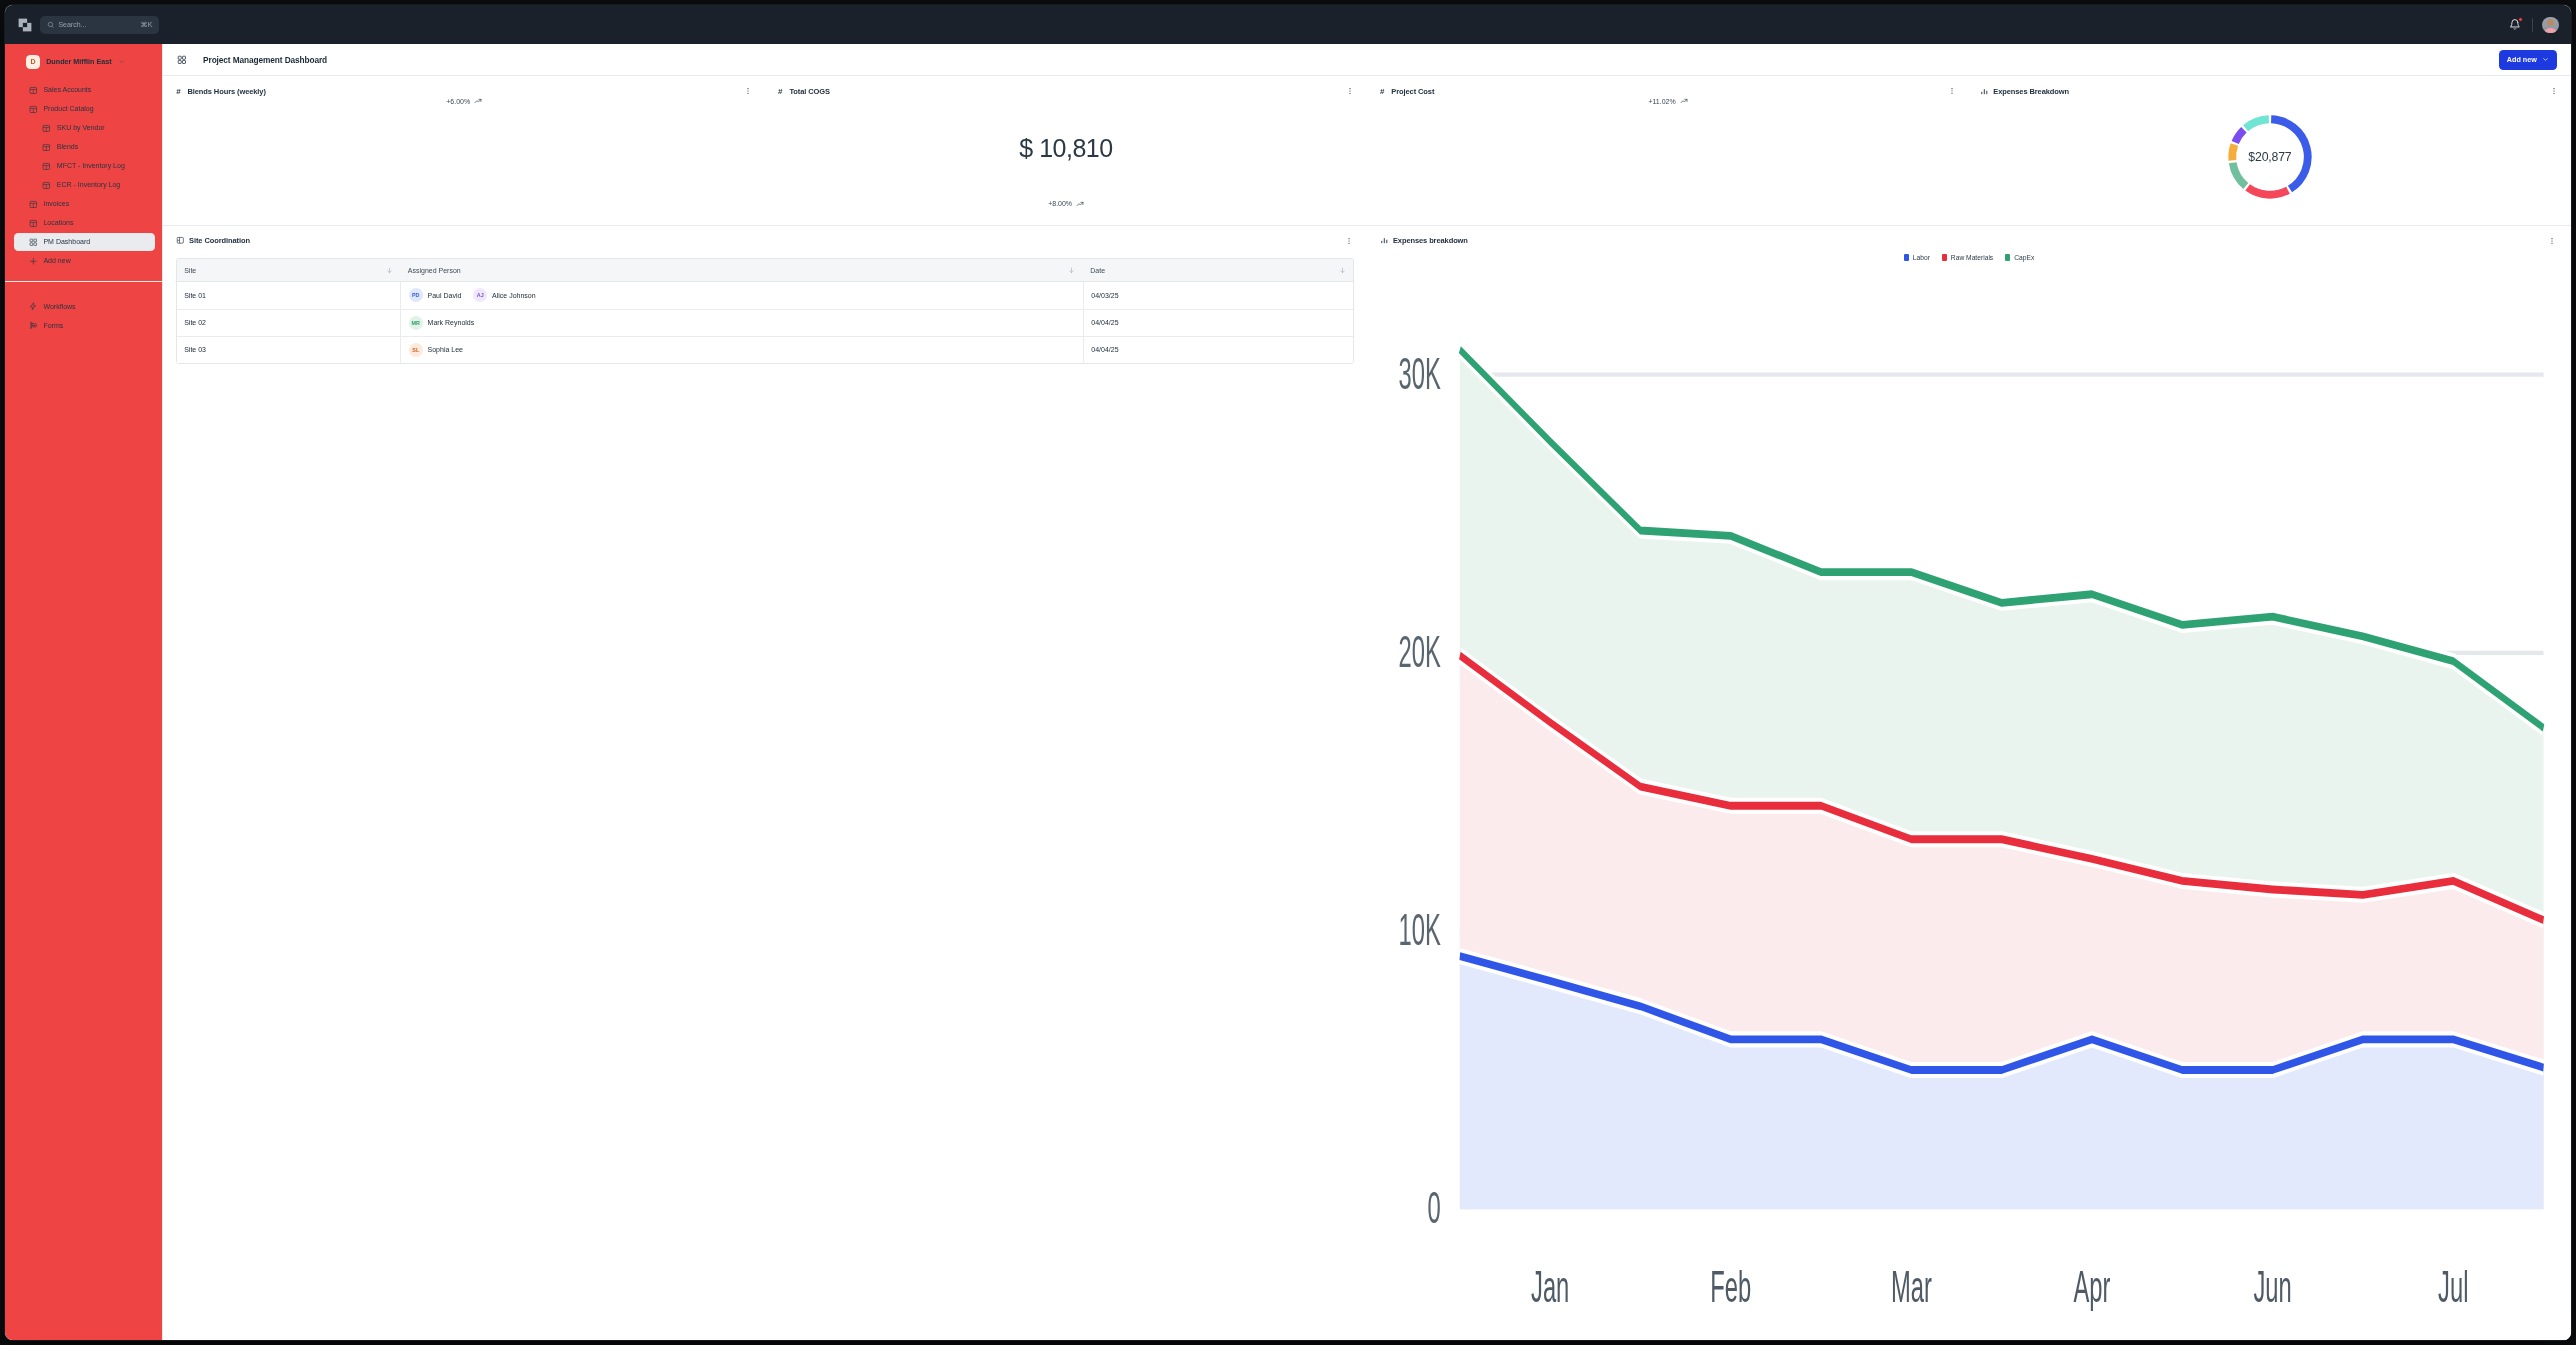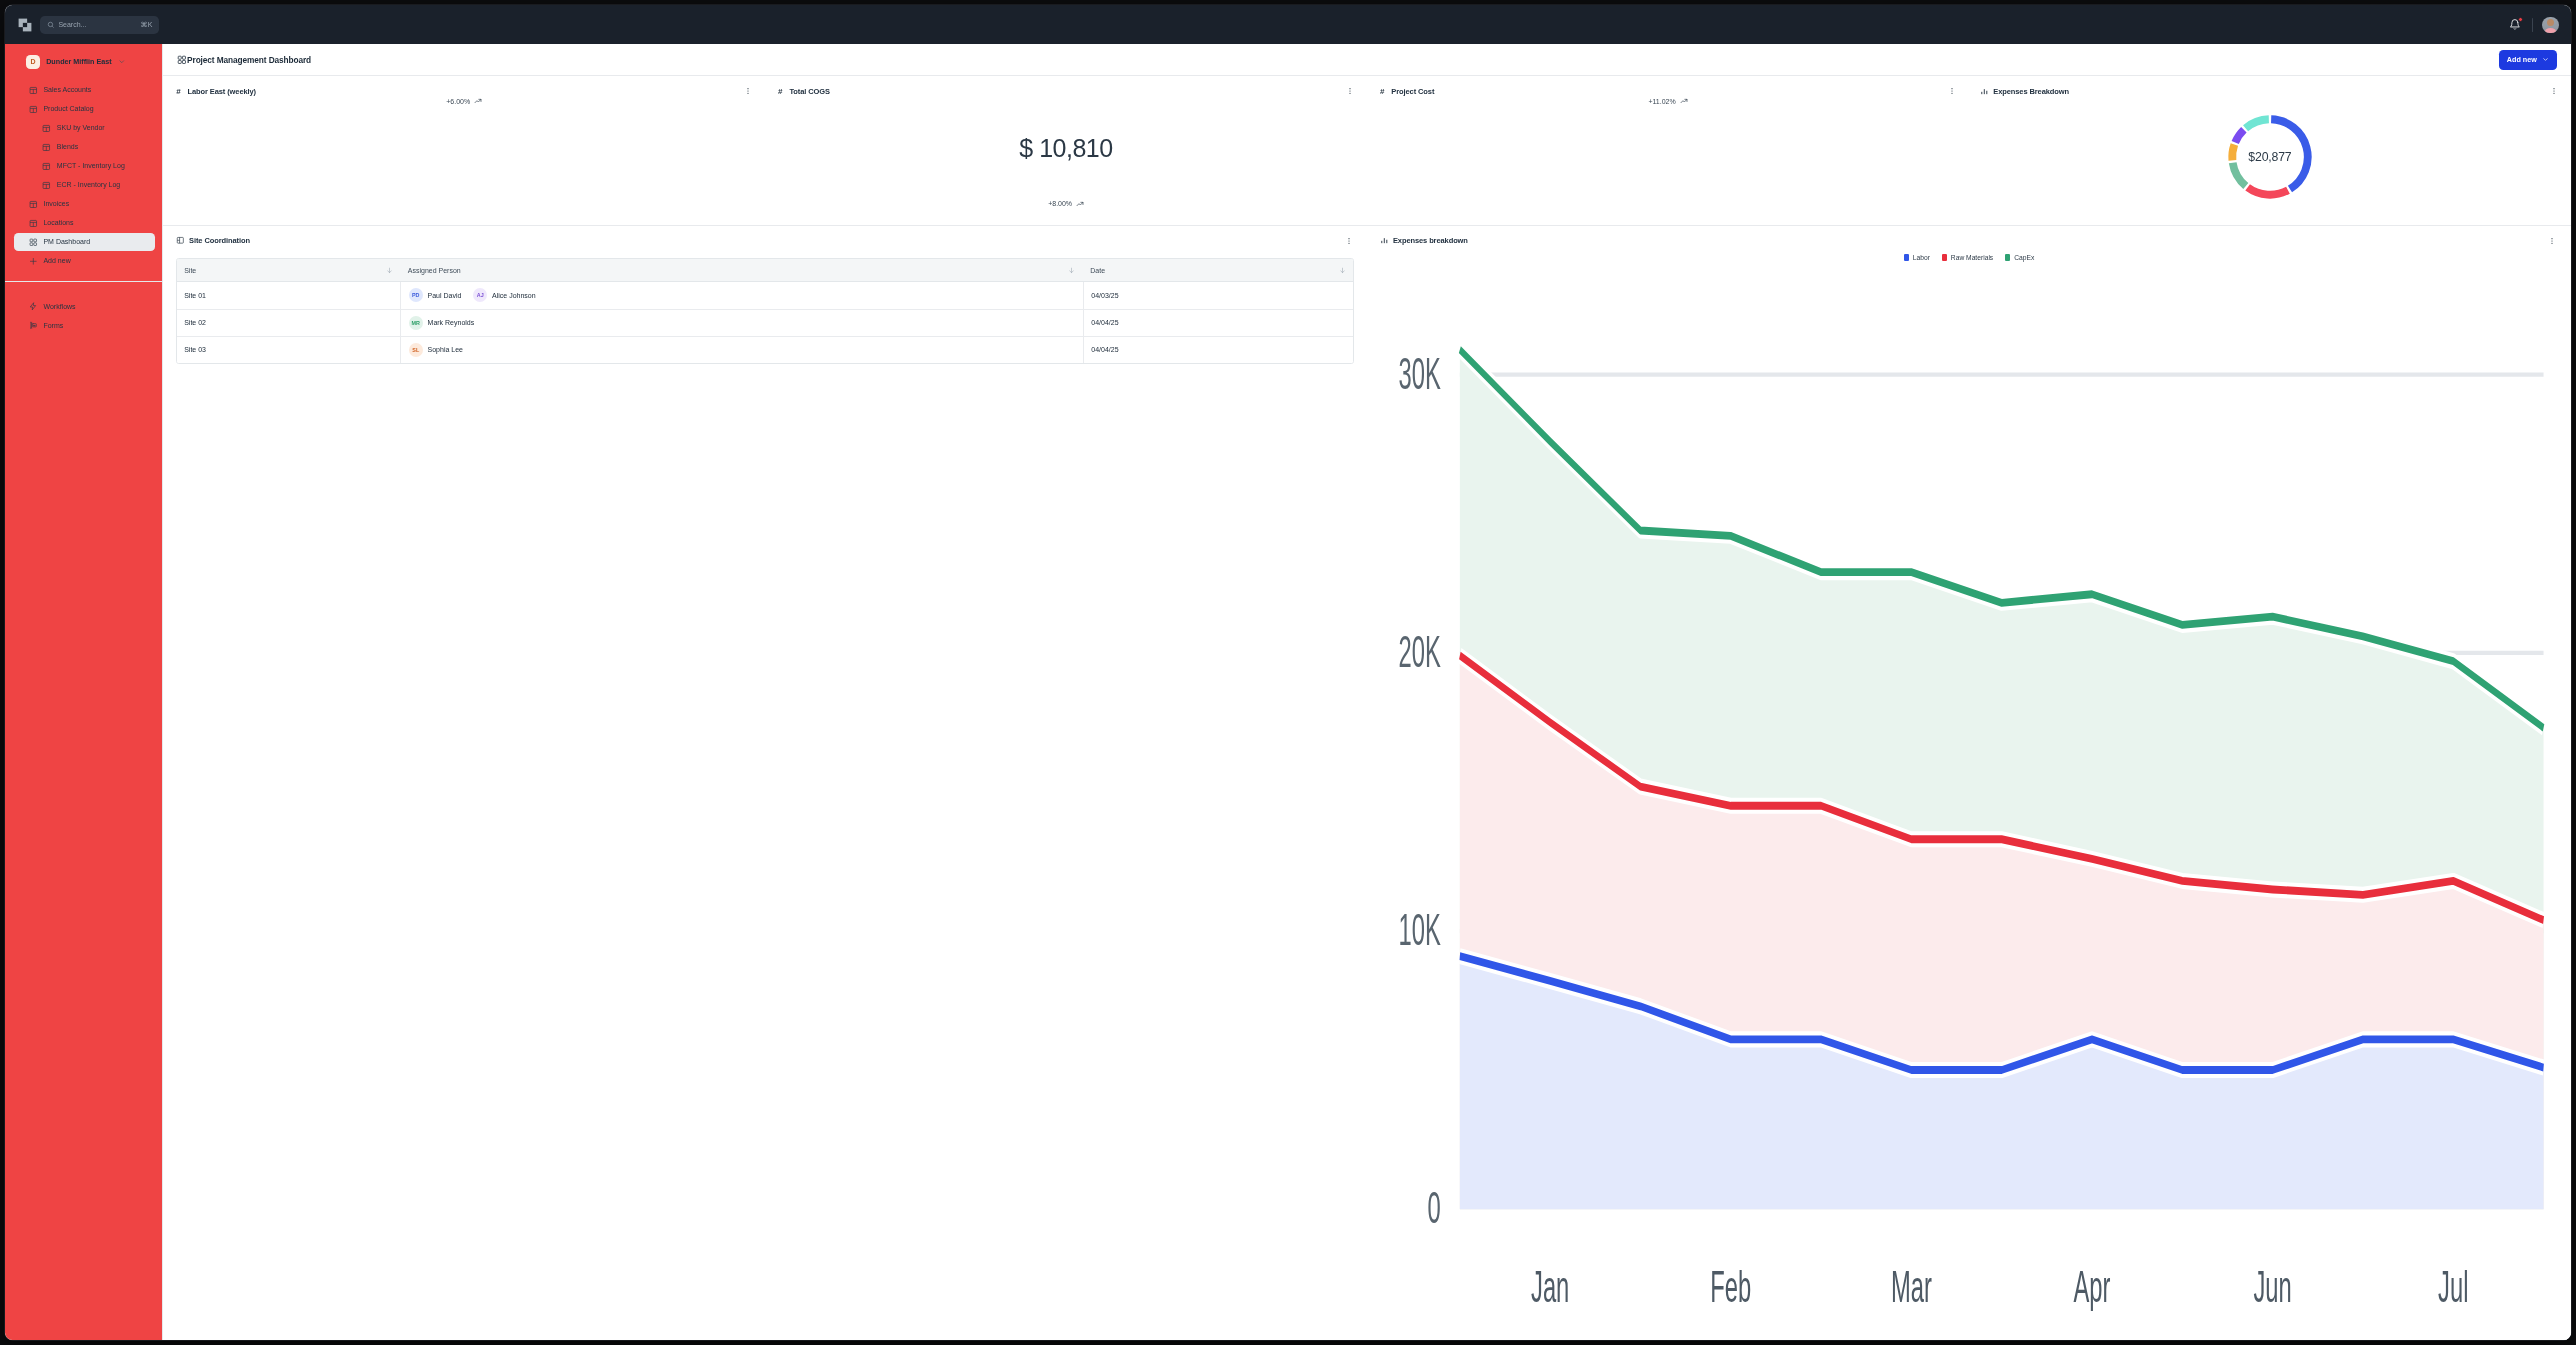--- a/index.html
+++ b/index.html
@@ -36,21 +36,21 @@
               border-radius:4.3px; font-size:7px; color:#273442; cursor:pointer; }
   .nav-item.indent { padding-left:28.4px; }
   .nav-item.active { background:#e9ebee; }
   .nav-item .ico { flex:0 0 8.6px; color:#2b3845; }
   .side-divider { height:0.5px; background:#e5e8ea; margin:10.7px -5.4px 8.6px -5.4px; }
   .side-spacer { height:6.4px; }
 
   
   .main { flex:1; min-width:0; display:flex; flex-direction:column; background:#fff; }
   .main-header { height:32px; flex:0 0 32px; display:flex; align-items:center; padding:0 14px; border-bottom:0.5px solid #e8eaed; }
-  .mh-title { display:flex; align-items:center; gap:0; color:#1c2a38; }
+  .mh-title { display:flex; align-items:center; gap:16px; color:#1c2a38; }
   .mh-title h1 { font-size:8.3px; font-weight:700; letter-spacing:-0.1px; }
   .btn-primary { margin-left:auto; background:#1d3ae0; border:none; color:#fff; font-family:inherit; font-size:7.2px; font-weight:600;
                  border-radius:4.3px; padding:0 8px; height:20.4px; display:flex; align-items:center; gap:4.8px; cursor:pointer; }
 
   .grid { flex:1; min-height:0; display:grid; grid-template-columns:repeat(4,1fr); grid-template-rows:149px minmax(0,1fr);
           gap:0.5px; background:#e8eaed; }
   .cell { background:#fff; padding:9px 10.7px; display:flex; flex-direction:column; min-width:0; }
   .span2 { grid-column:span 2; }
   .card-head { display:flex; align-items:center; gap:4.8px; color:#223140; }
   .card-title { font-size:7.5px; font-weight:600; letter-spacing:-0.1px; }
@@ -247,21 +247,21 @@
               <path d="M6 9l6 6 6-6"></path>
             </svg>
         </button>
       </div>
 
       <div class="grid">
 
         <div class="cell">
           <div class="card-head">
             <span class="hash">#</span>
-            <span class="card-title">Labor East (weekly)</span>
+            <span class="card-title">Blends Hours (weekly)</span>
             <span class="kebab">
                 <svg width="8" height="8" viewBox="0 0 24 24" fill="currentColor">
                   <circle cx="12" cy="5" r="1.7"></circle>
                   <circle cx="12" cy="12" r="1.7"></circle>
                   <circle cx="12" cy="19" r="1.7"></circle>
                 </svg>
               </span>
           </div>
           <div class="kpi-trend">
             <span>+6.00%</span>

